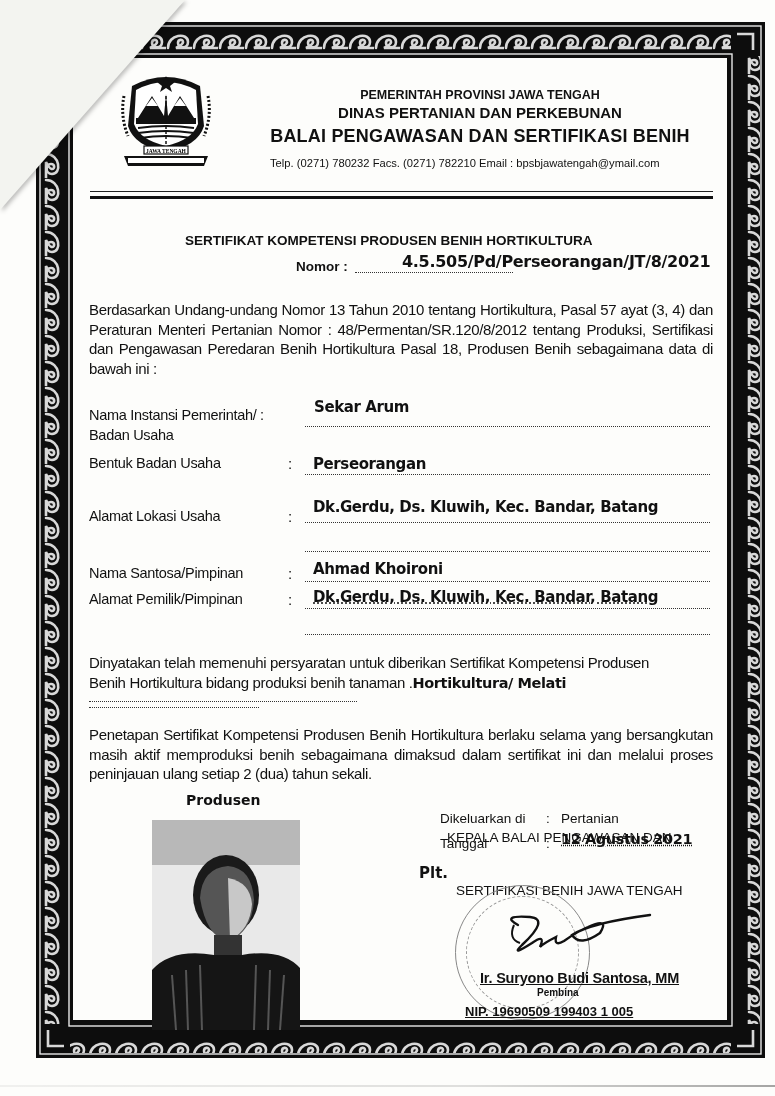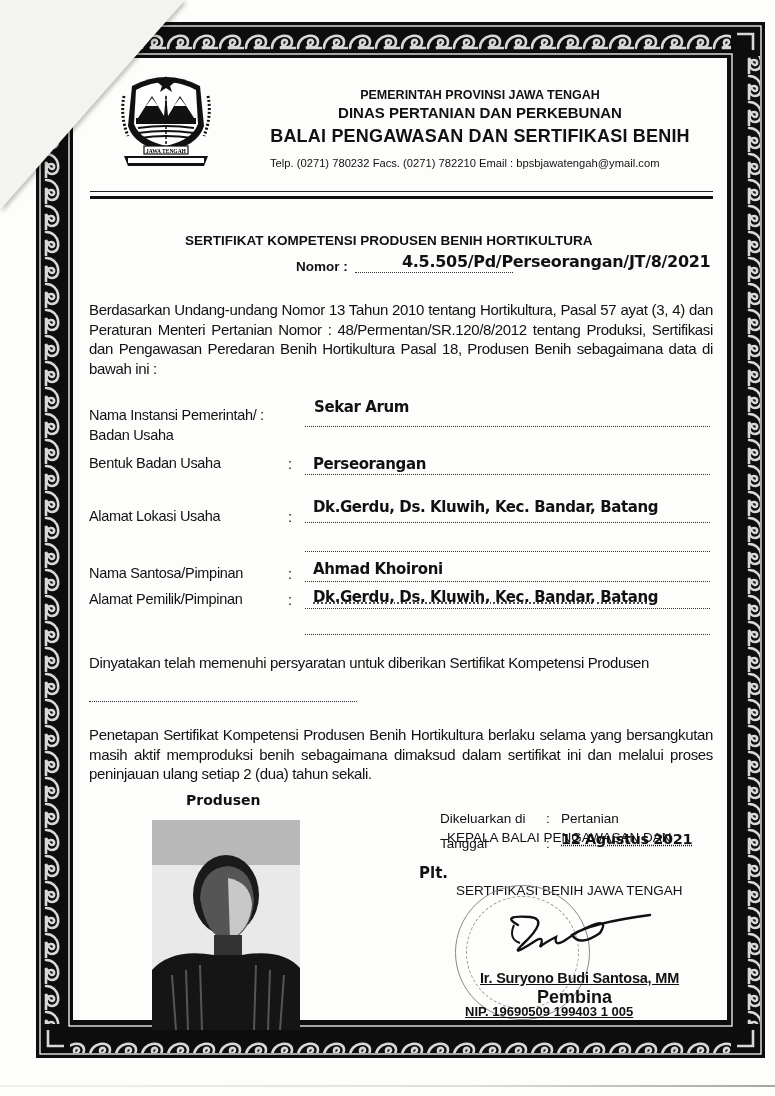--- a/index.html
+++ b/index.html
@@ -130,20 +130,23 @@
 <div class="abs val" style="left:313px; top:560px;">Ahmad Khoironi</div>
 
 <div class="abs lbl" style="top:591px;">Alamat Pemilik/Pimpinan</div>
 <div class="abs colon" style="left:288px; top:591px;">:</div>
 <div class="abs dots fill" style="top:590px;"></div>
 <div class="abs val" style="left:313px; top:588px; text-decoration:underline dotted;">Dk.Gerdu, Ds. Kluwih, Kec. Bandar, Batang</div>
 <div class="abs dots fill" style="top:616px;"></div>
 
 <div class="abs para p2" style="text-align:left;">
   <div>Dinyatakan telah memenuhi persyaratan untuk diberikan Sertifikat Kompetensi Produsen</div>
+  <div style="position:relative;">
+    <span>Benih Hortikultura bidang produksi benih tanaman .</span><span class="val" style="font-size:14.5px;">Hortikultura/ Melati</span><span style="display:inline-block; width:170px; border-bottom:1.5px dotted #333; height:10px;"></span>
+  </div>
 </div>
 <div class="abs dots" style="left:89px; top:691px; width:268px; height:10px;"></div>
 
 <div class="abs para p3">Penetapan Sertifikat Kompetensi Produsen Benih Hortikultura berlaku selama yang bersangkutan masih aktif memproduksi benih sebagaimana dimaksud dalam sertifikat ini dan melalui proses peninjauan ulang setiap 2 (dua) tahun sekali.</div>
 
 <div class="abs pimpinan">Produsen</div>
 <div class="abs photo">
   <svg width="148" height="210" viewBox="0 0 148 210" xmlns="http://www.w3.org/2000/svg">
     <rect width="148" height="210" fill="#e9e9e9"></rect>
     <rect width="148" height="45" fill="#b8b8b8"></rect>
@@ -175,16 +178,16 @@
 <div class="abs sig-lbl" style="left:456px; top:883px;">SERTIFIKASI BENIH JAWA TENGAH</div>
 
 <div class="abs stamp"></div>
 <div class="abs stamp2"></div>
 <svg class="abs" style="left:460px; top:895px; width:200px; height:75px;" viewBox="0 0 200 75" xmlns="http://www.w3.org/2000/svg">
   <path d="M58,30 Q40,20 70,22 Q90,24 62,50 Q50,62 72,48 Q86,38 80,52 Q84,48 96,42 Q94,52 104,46 Q118,36 128,32 Q150,22 140,38 Q120,52 112,40 Q130,28 190,20" fill="none" stroke="#111" stroke-width="2.4" stroke-linecap="round"></path>
   <path d="M54,30 Q48,44 60,48" fill="none" stroke="#111" stroke-width="2"></path>
 </svg>
 
 <div class="abs" style="left:448px; top:970px; font-size:14.5px; font-weight:bold; text-decoration:underline; letter-spacing:-0.2px;margin-left:32px;">Ir. Suryono Budi Santosa, MM</div>
-<div class="abs" style="left:537px; top:987px; font-size:18px; font-weight:bold;text-align:right;">Pembina</div>
+<div class="abs" style="left:537px; top:987px; font-size:10px; font-weight:bold;text-align:right;">Pembina</div>
 <div class="abs" style="left:465px; top:1004px; font-size:13px; font-weight:bold; text-decoration:underline;">NIP. 19690509 199403 1 005</div>
 
 <div class="abs" style="left:0; top:1085px; width:775px; height:2px; background:linear-gradient(90deg, rgba(0,0,0,0.05), rgba(0,0,0,0.12) 60%, rgba(0,0,0,0.35));"></div>
 
 </body></html>

